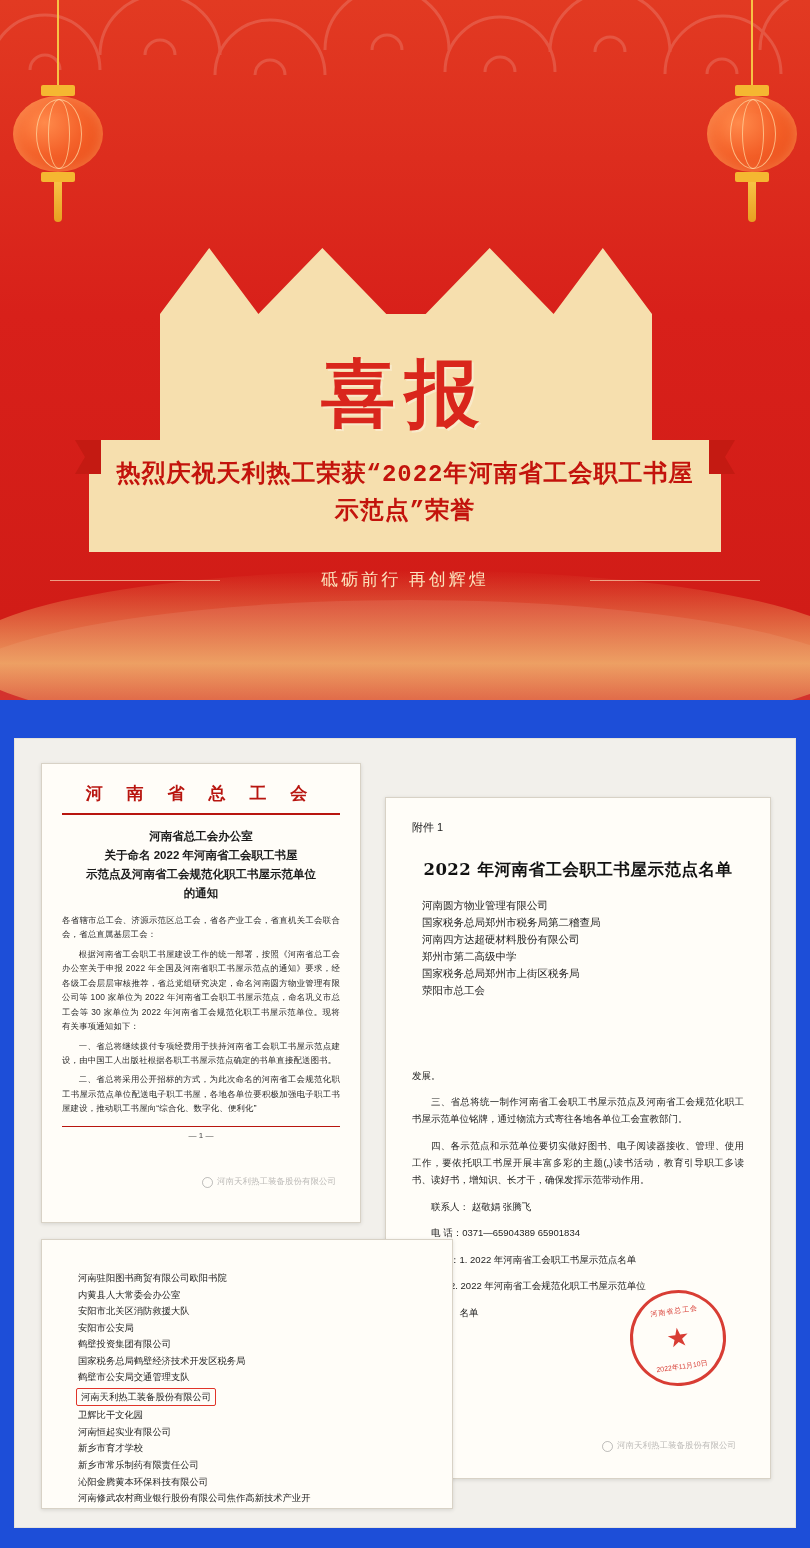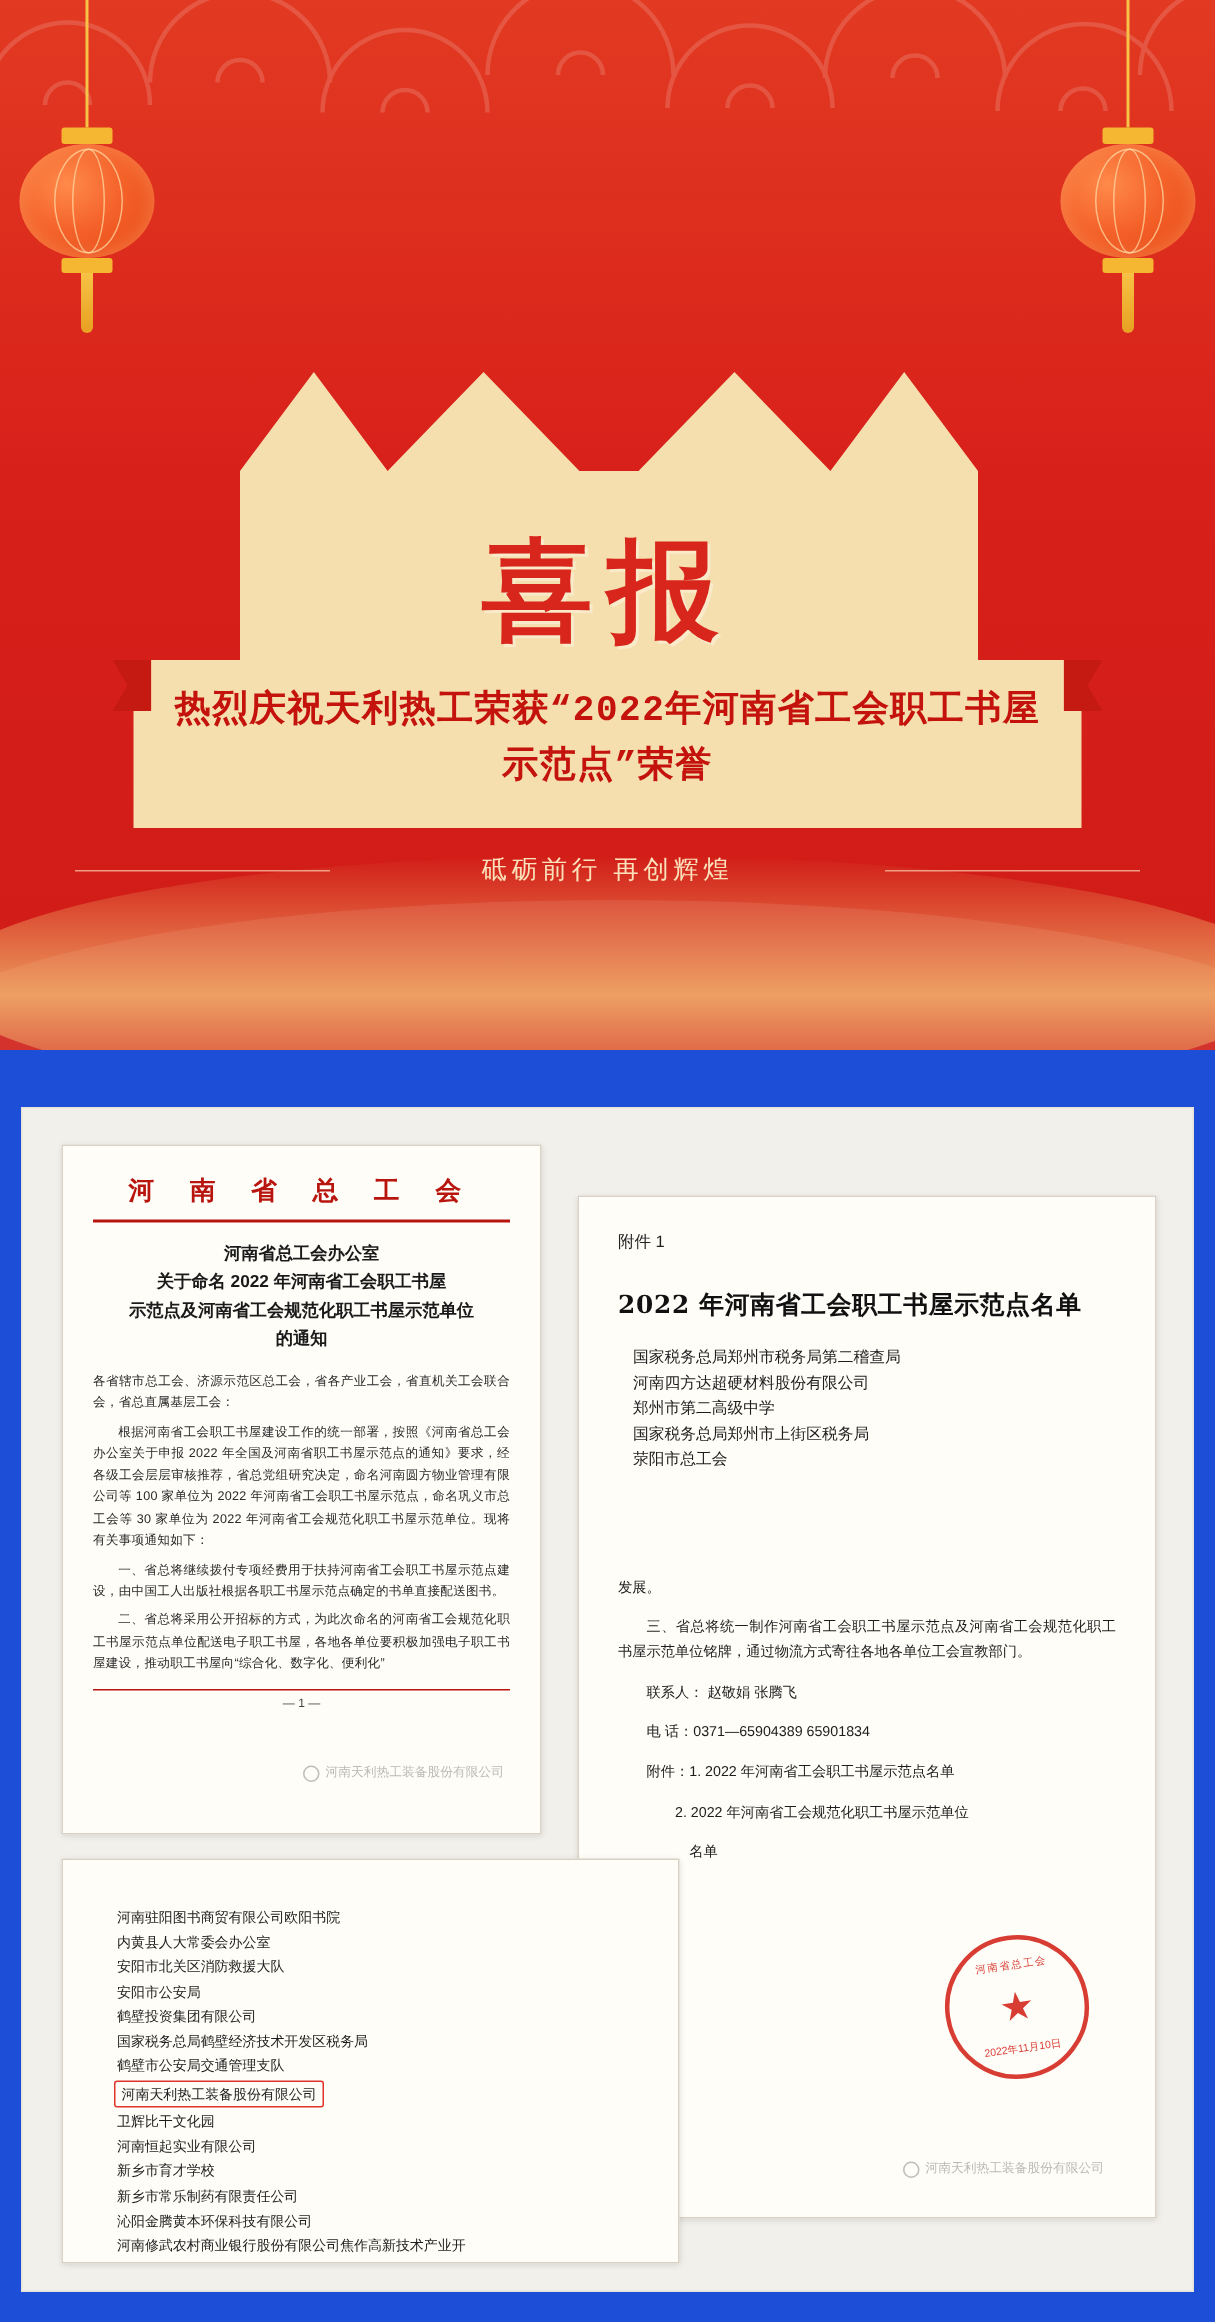--- a/index.html
+++ b/index.html
@@ -212,20 +212,21 @@
     text-align: justify;
     margin: 0 0 5px;
     letter-spacing: .2px;
   }
   .doc-p.ind { text-indent: 2em; }
   .doc-foot-rule { height: 1.5px; background: #b8150f; margin: 10px 0 4px; }
   .page-num { text-align: center; font-size: 8px; color: #444; }
 
   .attach-label { font-size: 11px; color: #222; margin-bottom: 24px; }
   .b-title {
+    text-align: center;
     font-family: "DejaVu Serif", "Liberation Serif", serif;
     font-weight: bold;
     font-size: 16.5px;
     color: #111;
     margin-bottom: 16px;
     letter-spacing: .5px;
   }
   .b-list { list-style: none; margin: 0; padding: 0 0 0 10px; }
   .b-list li {
     font-size: 10.5px;
@@ -369,29 +370,31 @@
       <div class="wm wm-a">
         <span class="wm-mark"></span>
         <span>河南天利热工装备股份有限公司</span>
       </div>
     </div>
 
     <div class="doc doc-b">
       <div class="attach-label">附件 1</div>
       <div class="b-title">2022 年河南省工会职工书屋示范点名单</div>
       <ul class="b-list">
+        <li>河南圆方物业管理有限公司</li>
         <li>国家税务总局郑州市税务局第二稽查局</li>
         <li>河南四方达超硬材料股份有限公司</li>
         <li>郑州市第二高级中学</li>
         <li>国家税务总局郑州市上街区税务局</li>
         <li>荥阳市总工会</li>
       </ul>
       <div class="b-gap"></div>
       <p class="b-para">发展。</p>
       <p class="b-para ind">三、省总将统一制作河南省工会职工书屋示范点及河南省工会规范化职工书屋示范单位铭牌，通过物流方式寄往各地各单位工会宣教部门。</p>
+      <p class="b-para ind">四、各示范点和示范单位要切实做好图书、电子阅读器接收、管理、使用工作，要依托职工书屋开展丰富多彩的主题(„)读书活动，教育引导职工多读书、读好书，增知识、长才干，确保发挥示范带动作用。</p>
       <p class="b-para ind">联系人： 赵敬娟 张腾飞</p>
       <p class="b-para ind">电    话：0371—65904389 65901834</p>
       <p class="b-para ind">附件：1. 2022 年河南省工会职工书屋示范点名单</p>
       <p class="b-para" style="text-indent:4em">2. 2022 年河南省工会规范化职工书屋示范单位</p>
       <p class="b-para" style="text-indent:5em">名单</p>
 
       <div class="seal">
         <span class="txt-top">河南省总工会</span>
         <span class="star">★</span>
         <span class="txt-bot">2022年11月10日</span>

